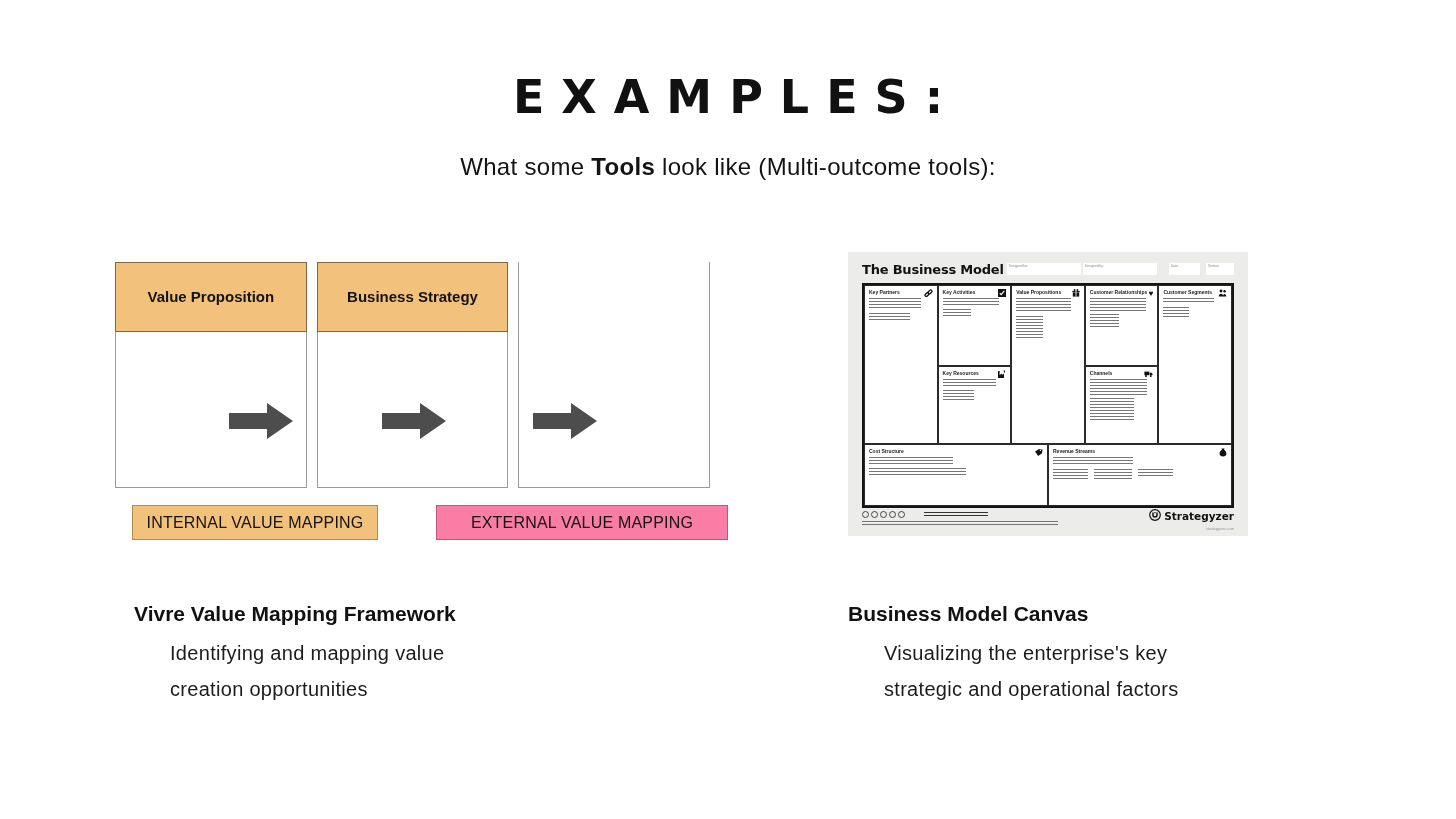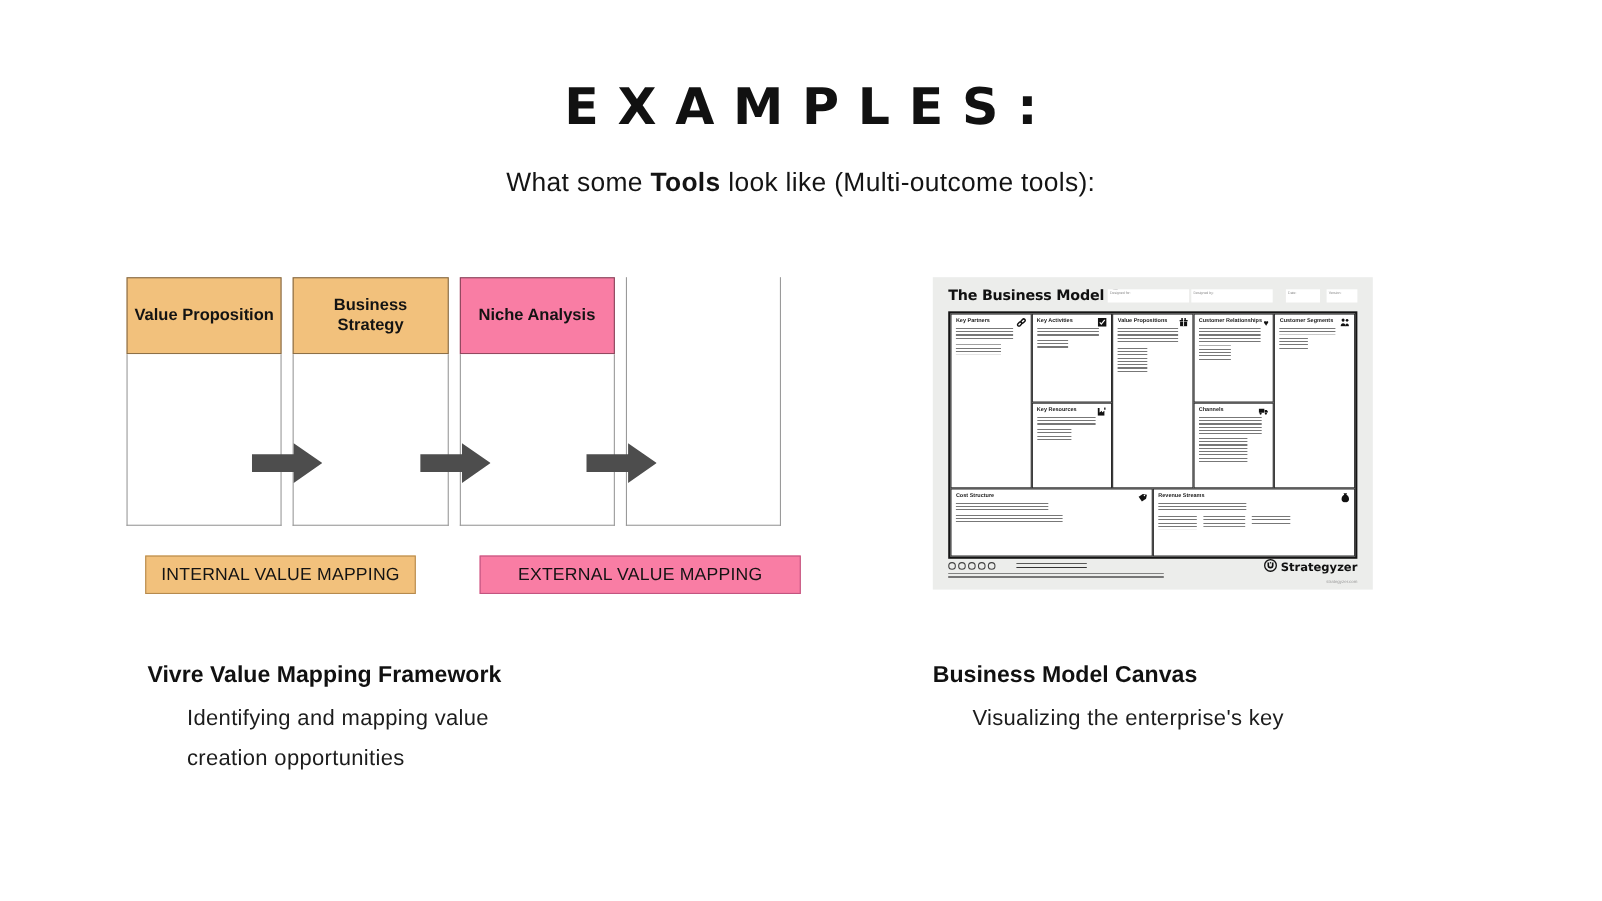--- a/index.html
+++ b/index.html
@@ -14,21 +14,21 @@
     font-family:"DejaVu Sans", sans-serif;
     font-size:46px;font-weight:800;letter-spacing:17px;padding-left:17px;
     box-sizing:border-box;color:#111;
   }
   .slide-subtitle{
     position:absolute;top:153px;left:0;width:100%;text-align:center;
     font-size:24px;font-weight:400;color:#141414;letter-spacing:.3px;
   }
   .slide-subtitle .b{font-weight:700;margin-top:48px;}
   
-  .cols{position:absolute;left:115px;top:252px;width:595px;height:226px;display:flex;gap:10px;justify-content:flex-end;}
+  .cols{position:absolute;left:115px;top:262px;width:595px;height:226px;display:flex;gap:10px;justify-content:flex-end;}
   .col{flex:1;display:flex;flex-direction:column;}
   .col-head{
     height:70px;box-sizing:border-box;border:1px solid rgba(40,30,20,.55);
     display:flex;align-items:center;justify-content:center;text-align:center;
     font-weight:700;font-size:15px;line-height:18px;padding:2px 6px;color:#131313;
   }
   .col-body{flex:1;background:#fff;border:1px solid #9a9a9a;border-top:none;box-sizing:border-box;}
   .c-orange .col-head{background:#F2C17C;}
   .c-pink .col-head{background:#F97DA4;border-color:rgba(60,30,40,.6);}
   .flow-arrow{position:absolute;top:401px;width:64px;height:40px;}
@@ -77,24 +77,20 @@
 <div class="cols">
   <div class="col c-orange">
     <div class="col-head">Value Proposition</div>
     <div class="col-body"></div>
   </div>
   <div class="col c-orange">
     <div class="col-head">Business Strategy</div>
     <div class="col-body"></div>
   </div>
   <div class="col c-pink">
-    <div class="col-head">Niche Analysis</div>
-    <div class="col-body"></div>
-  </div>
-  <div class="col c-pink">
     <div class="col-body"></div>
   </div>
 </div>
 
 <svg class="flow-arrow" style="left:229px" viewBox="0 0 64 40">
     <polygon points="0,12 38,12 38,2 64,20 38,38 38,28 0,28" fill="#4D4D4D"></polygon>
   </svg>
 <svg class="flow-arrow" style="left:382px" viewBox="0 0 64 40">
     <polygon points="0,12 38,12 38,2 64,20 38,38 38,28 0,28" fill="#4D4D4D"></polygon>
   </svg>
@@ -242,13 +238,14 @@
           </svg></span>
       <span class="brand-name">Strategyzer</span>
     </div>
     <div class="brand-url">strategyzer.com</div>
   </div>
 </div>
 
 <div class="caption caption-right">
   <div class="cap-title">Business Model Canvas</div>
   <div class="cap-line">Visualizing the enterprise's key</div>
+  <div class="cap-line">strategic and operational factors</div>
 </div>
 
 </body></html>

